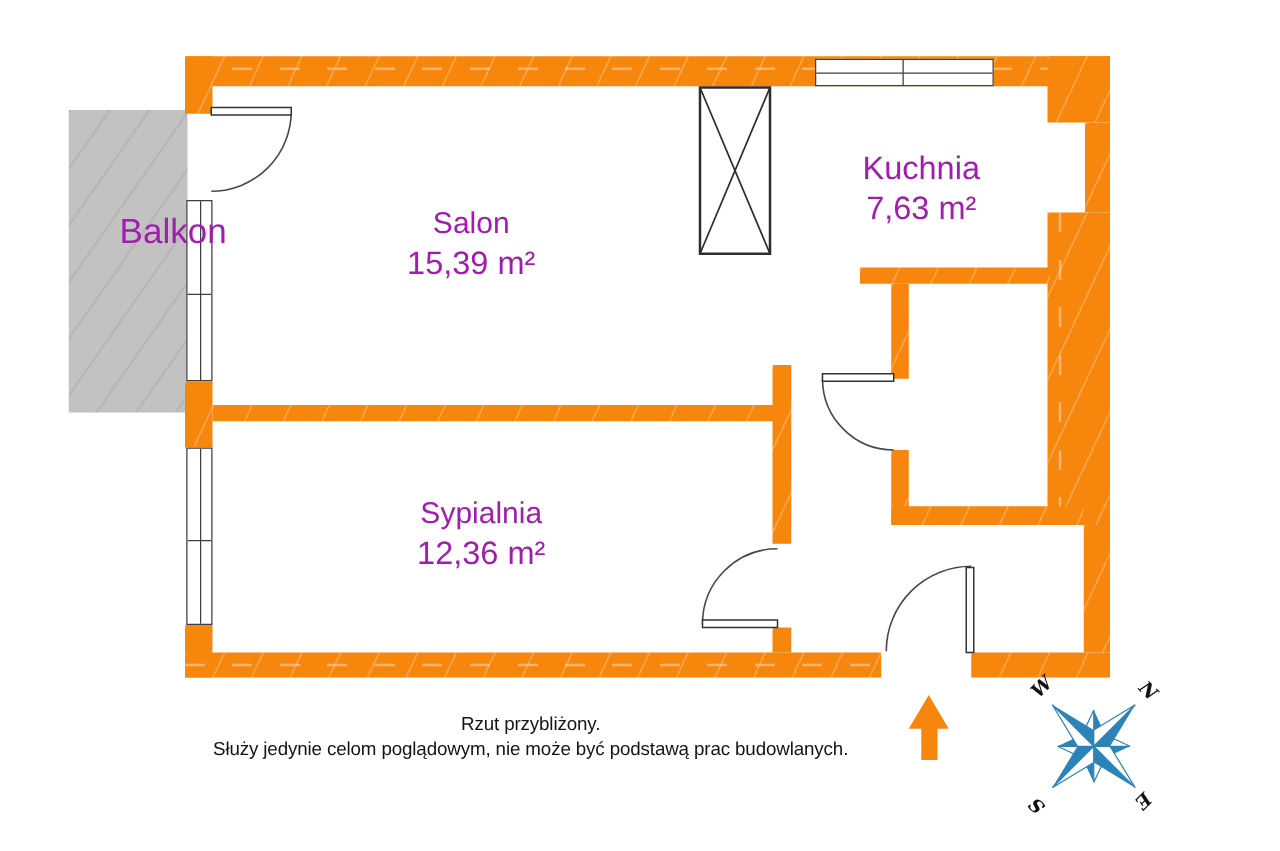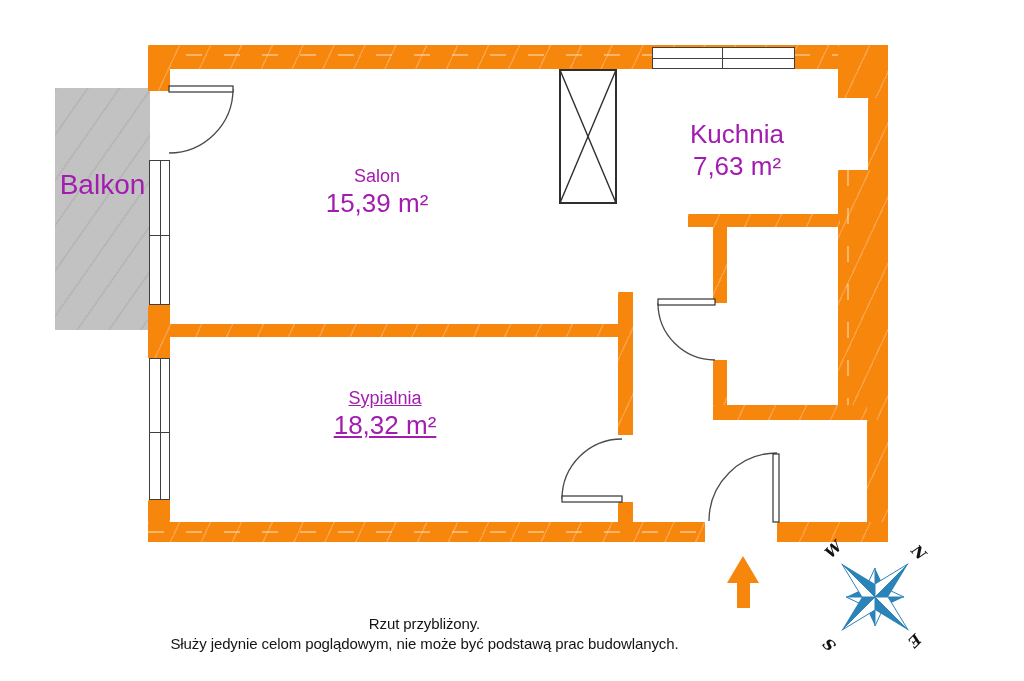--- a/index.html
+++ b/index.html
@@ -34,26 +34,26 @@
     background-repeat:no-repeat, repeat;
   }
   .balcony{
     position:absolute;left:55px;top:88px;width:95px;height:242px;
     background-color:var(--balcony);
     background-image:repeating-linear-gradient(125deg, rgba(0,0,0,.06) 0 2px, transparent 2px 26px);
   }
   .window{position:absolute;background:#fff;border:1px solid var(--line);box-sizing:border-box;}
   .window .vline,.window .hline{position:absolute;background:var(--line);}
   .room-label{position:absolute;text-align:center;color:#a21caf;}
-  .room-name{font-size:18px;line-height:1.12;white-space:nowrap;}
+  .room-name{font-size:24px;line-height:1.12;white-space:nowrap;}
   .room-name.md{font-size:26px;}
   .room-name.lg{font-size:28px;}
   .room-area{font-size:26px;line-height:1.35;white-space:nowrap;}
   .disclaimer{
-    position:absolute;left:2px;top:614px;width:845px;text-align:center;
+    position:absolute;left:2px;top:570px;width:845px;text-align:center;
     color:#141414;font-size:15px;line-height:1.35;letter-spacing:-0.1px;
   }
   .overlay{position:absolute;left:0;top:0;pointer-events:none;}
   .compass{position:absolute;left:813px;top:535px;}
   .compass text{
     font-family:"DejaVu Serif", serif;font-style:italic;font-weight:bold;
     font-size:15px;fill:#111;text-anchor:middle;
   }
 </style>
 </head>
@@ -121,25 +121,25 @@
   </svg>
 
   <div class="room-label" style="left:277px;top:166px;width:200px;">
     <div class="room-name">Salon</div>
     <div class="room-area">15,39 m²</div>
   </div>
   <div class="room-label" style="left:637px;top:120px;width:200px;">
     <div class="room-name md">Kuchnia</div>
     <div class="room-area">7,63 m²</div>
   </div>
-  <div class="room-label" style="left:285px;top:388px;width:200px;text-decoration:underline;">
+  <div class="room-label" style="left:285px;top:398px;width:200px;">
     <div class="room-name">Sypialnia</div>
-    <div class="room-area">18,32 m²</div>
+    <div class="room-area">12,36 m²</div>
   </div>
-  <div class="room-label" style="left:55px;top:169px;width:95px;">
+  <div class="room-label" style="left:55px;top:169px;width:95px;padding-left:36px;">
     <div class="room-name lg">Balkon</div>
   </div>
 
   <div class="disclaimer">
     <div>Rzut przybliżony.</div>
     <div>Służy jedynie celom poglądowym, nie może być podstawą prac budowlanych.</div>
   </div>
 
   <svg class="compass" width="128" height="128" viewBox="0 0 128 128">
     <g>

